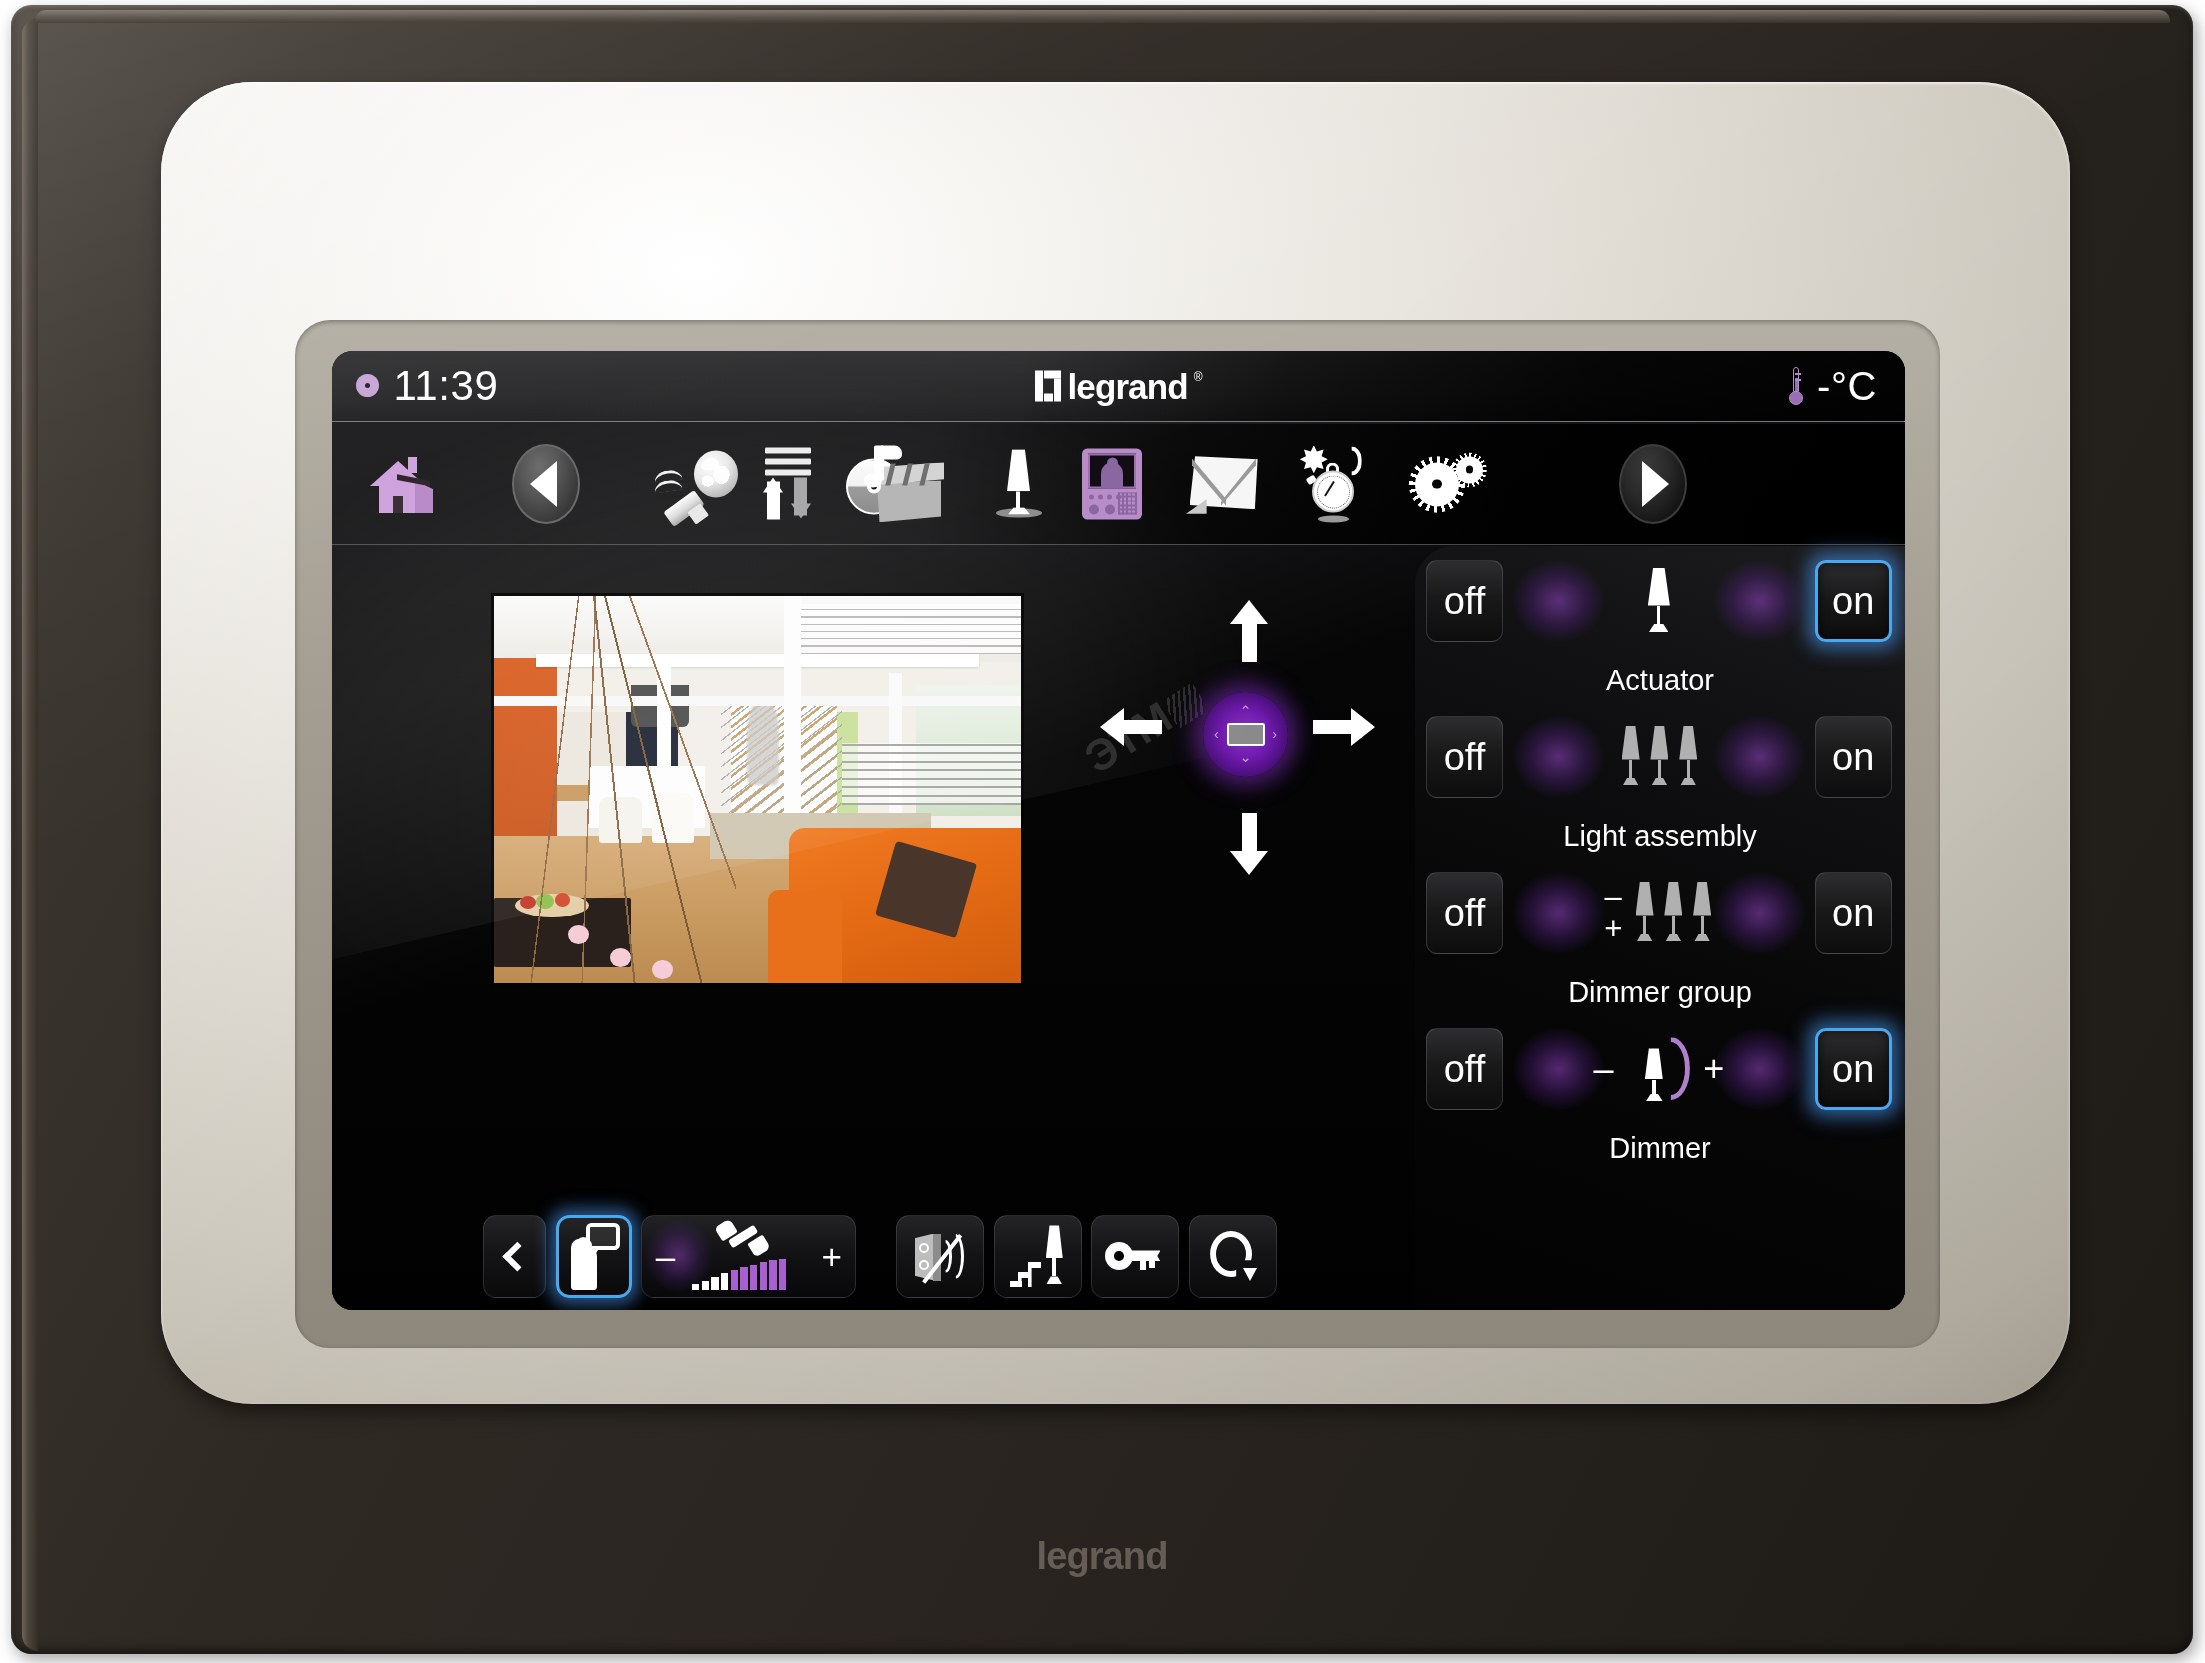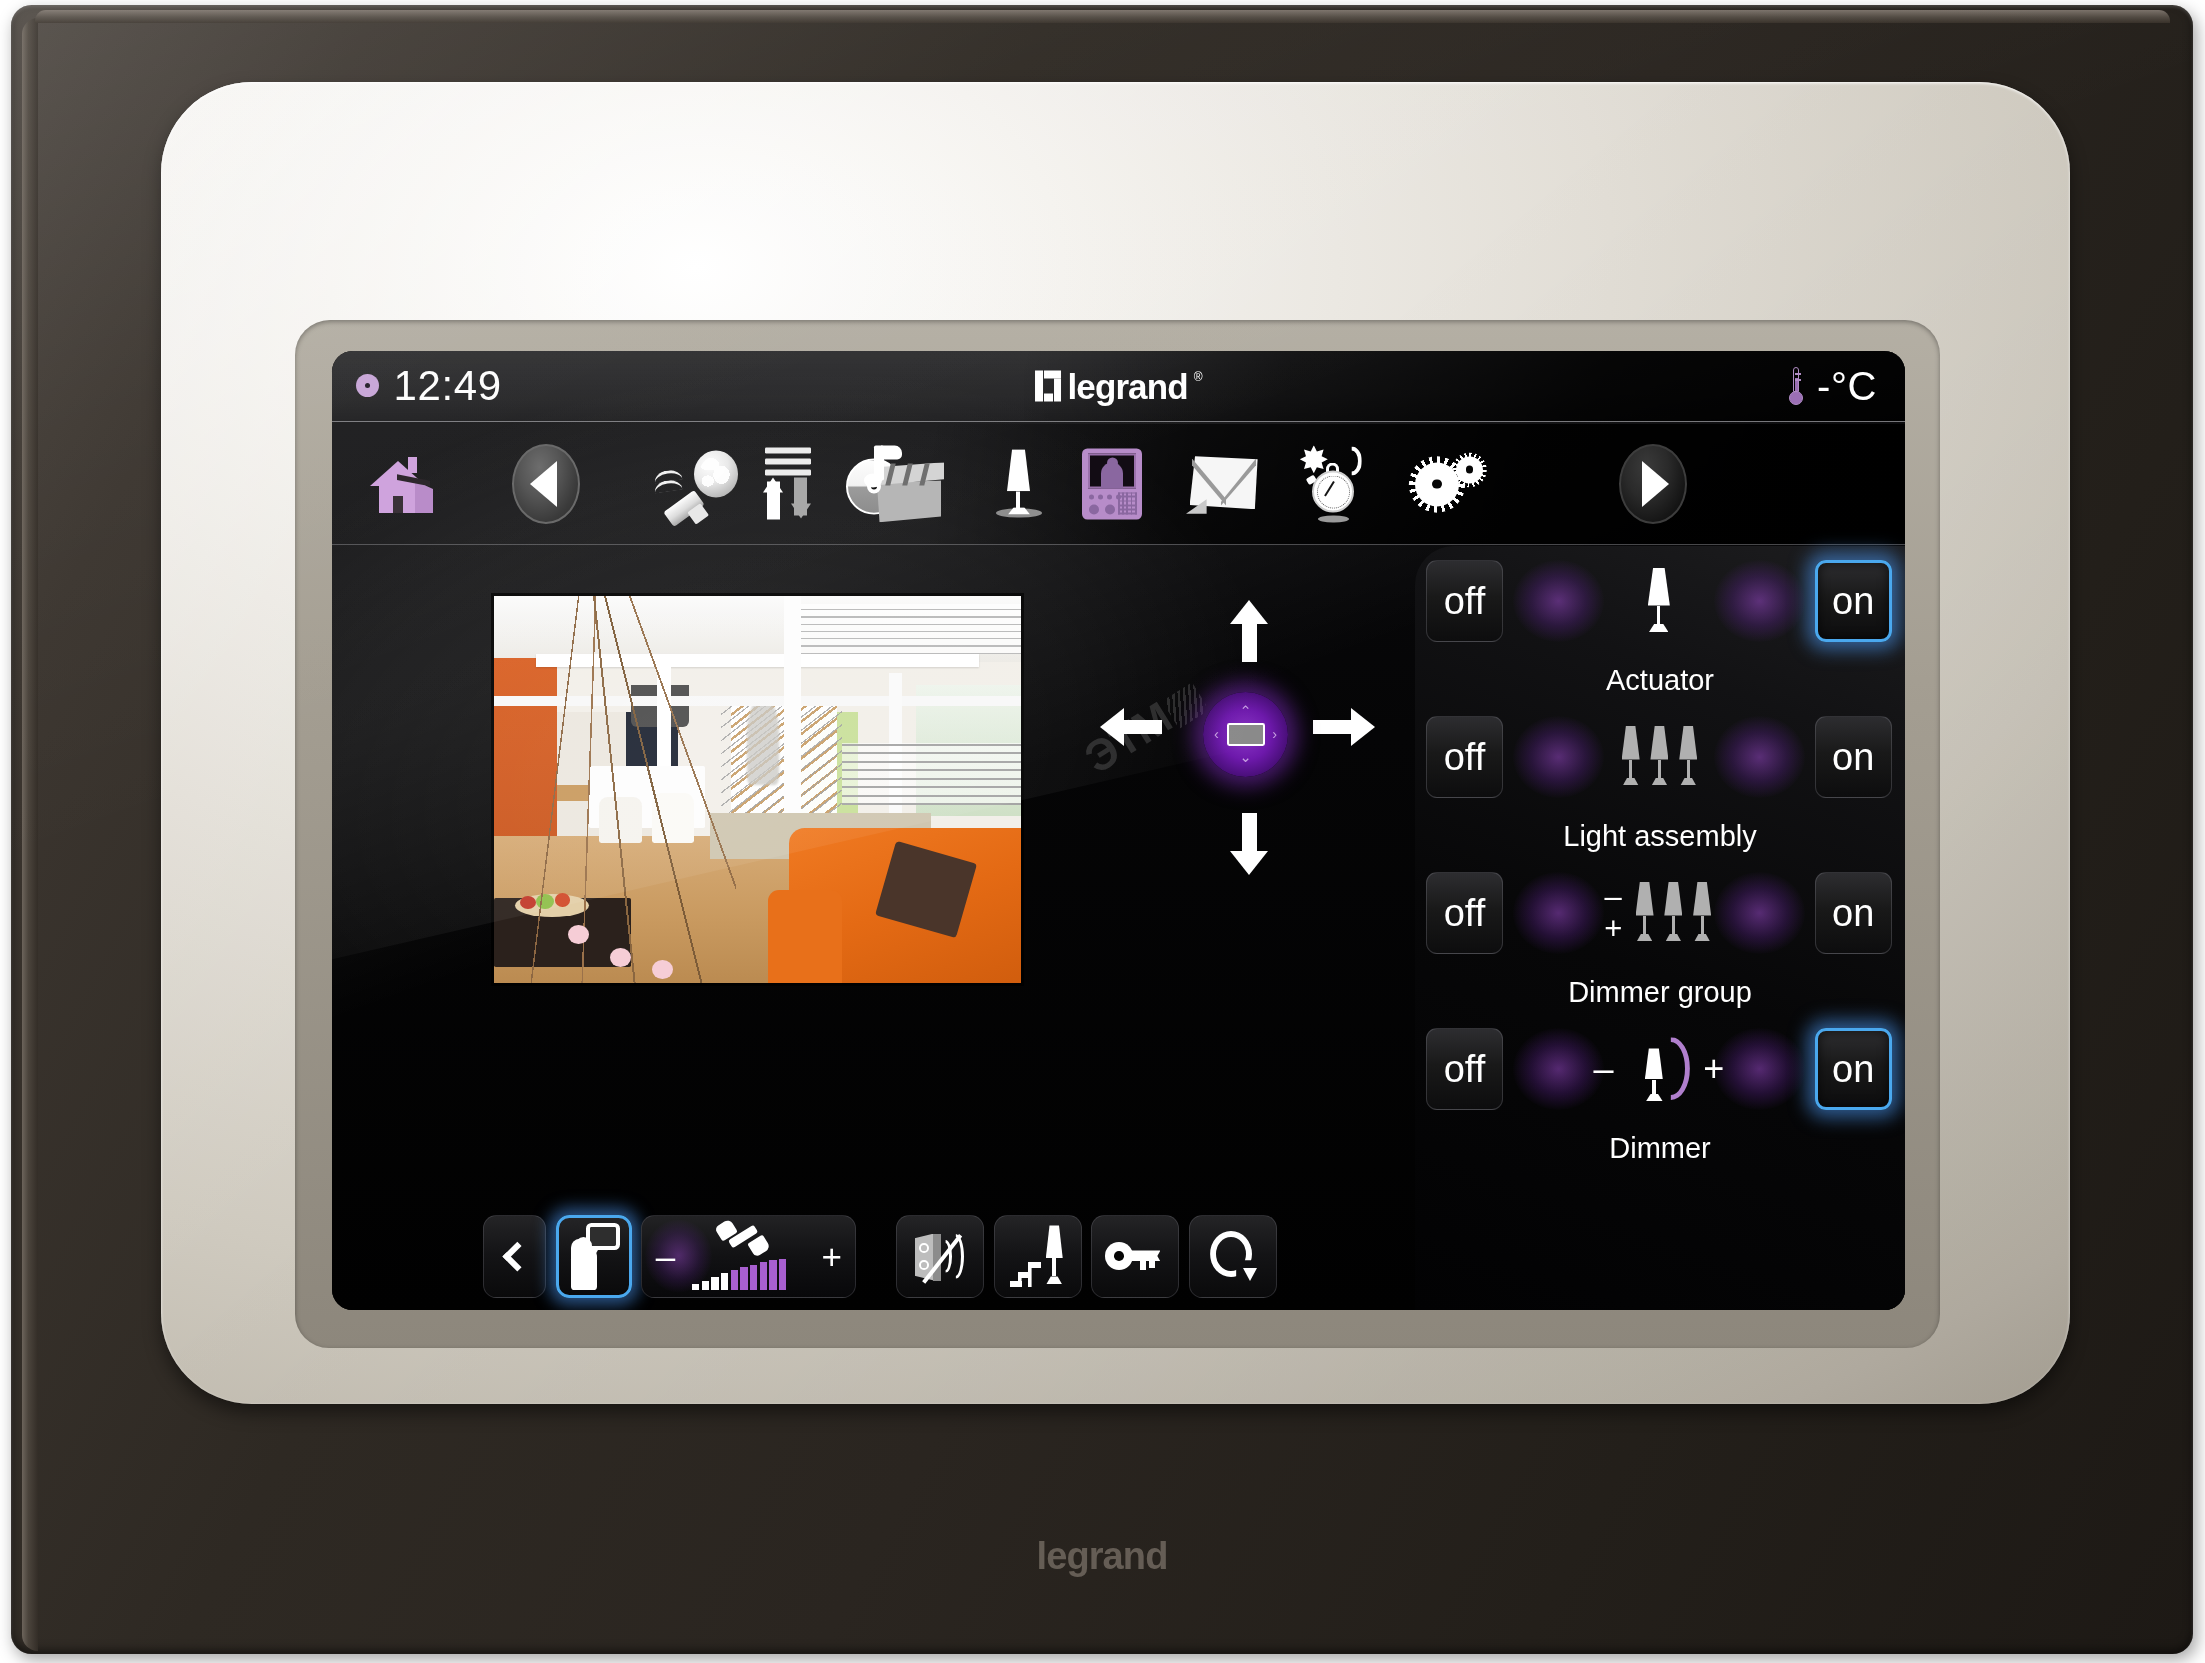--- a/index.html
+++ b/index.html
@@ -484,21 +484,21 @@
   <div id="bezel-inner"></div>
 
   <div id="screen">
     <div id="screen-bg"></div>
 
     <div id="status-bar">
       <div class="clock-wrap">
         <span class="clock-dot">
             <i></i>
           </span>
-        <span id="clock-text">12:49</span>
+        <span id="clock-text">11:39</span>
       </div>
 
       <div id="brand-logo">
         <span class="logo-mark">
           <i class="l1"></i>
             <i class="l2"></i>
             <i class="l3"></i>
             <i class="l4"></i>
         </span>
         <span id="brand-text">legrand</span>

